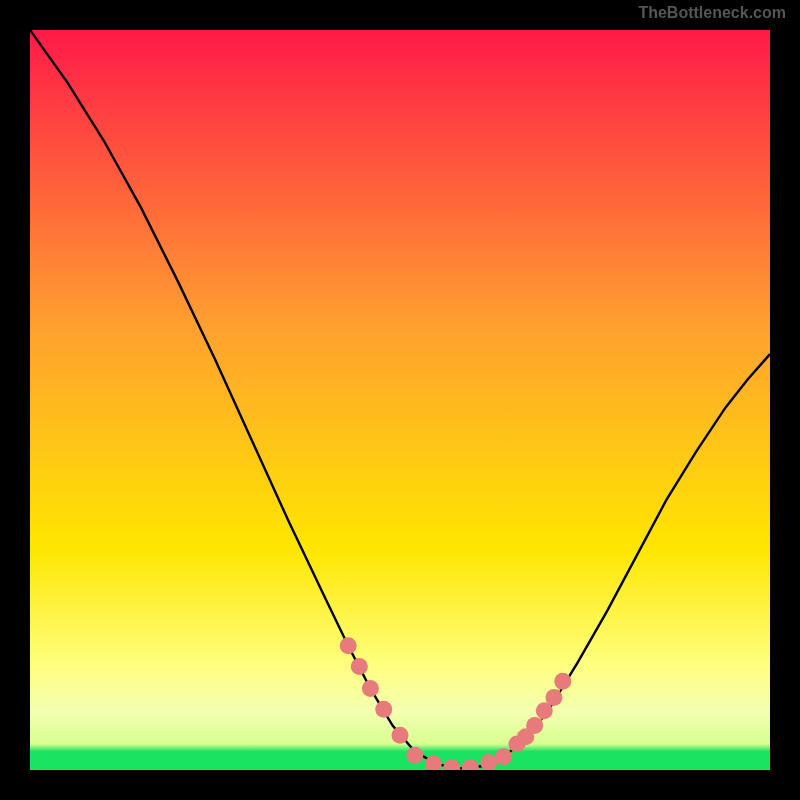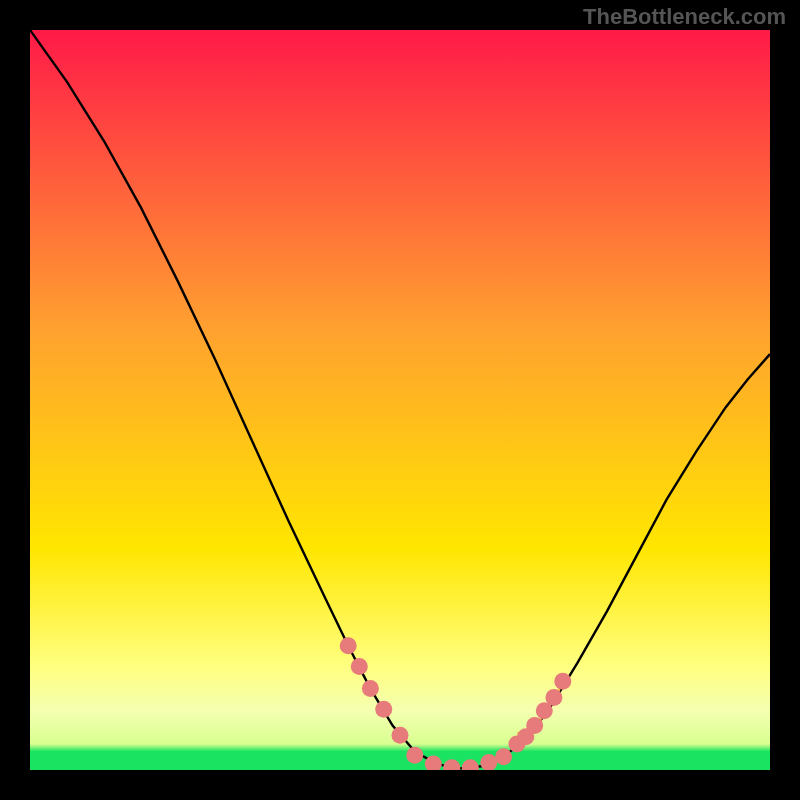--- a/index.html
+++ b/index.html
@@ -3,21 +3,21 @@
 <meta charset="utf-8">
 <style>
   * { margin: 0; padding: 0; box-sizing: border-box; }
   body { width: 800px; height: 800px; background: #000; position: relative; overflow: hidden; }
   .watermark {
     position: absolute;
     top: 4px;
     right: 14px;
     color: #555;
     font-family: Arial, sans-serif;
-    font-size: 22px;
+    font-size: 16px;
     font-weight: bold;
     z-index: 10;
   }
   .plot {
     position: absolute;
     top: 30px;
     left: 30px;
     width: 740px;
     height: 740px;
   }

